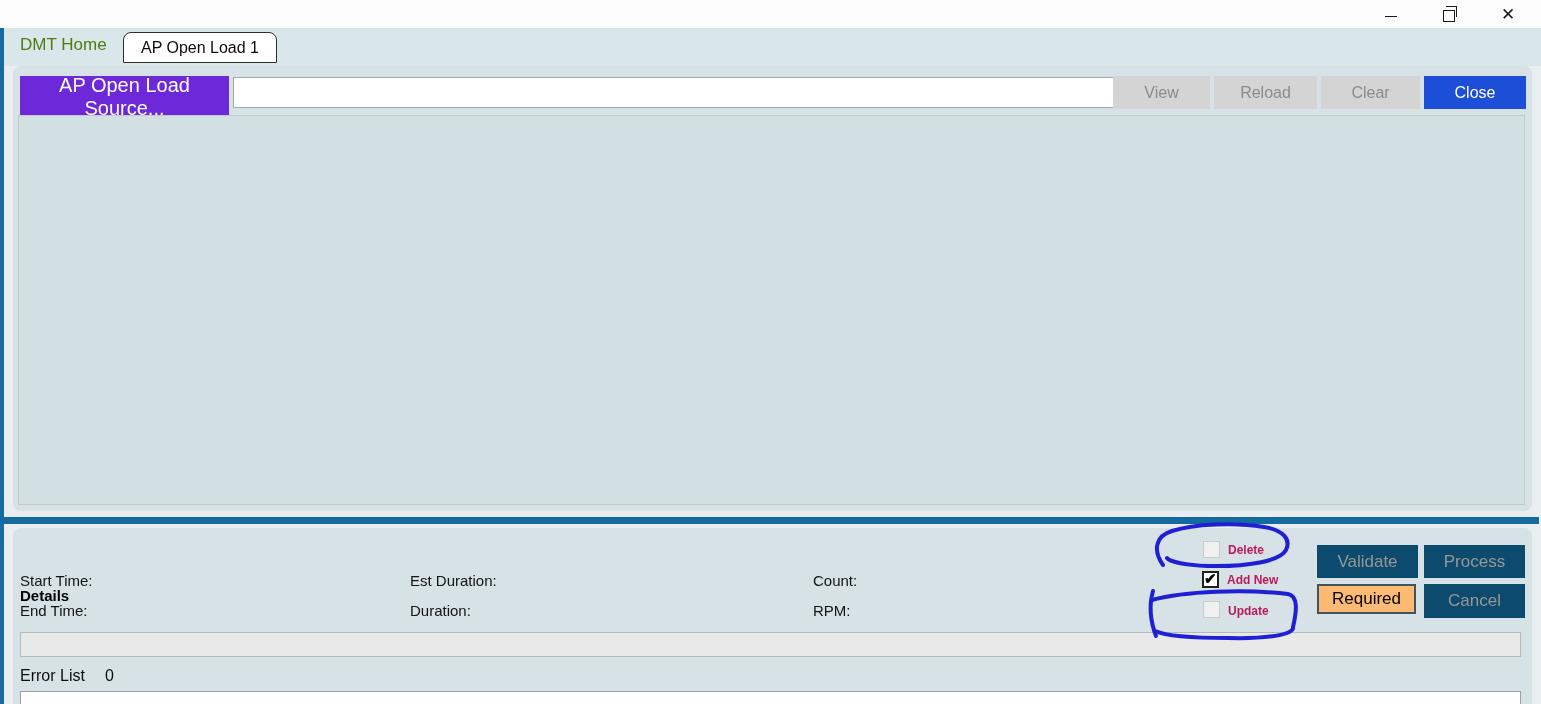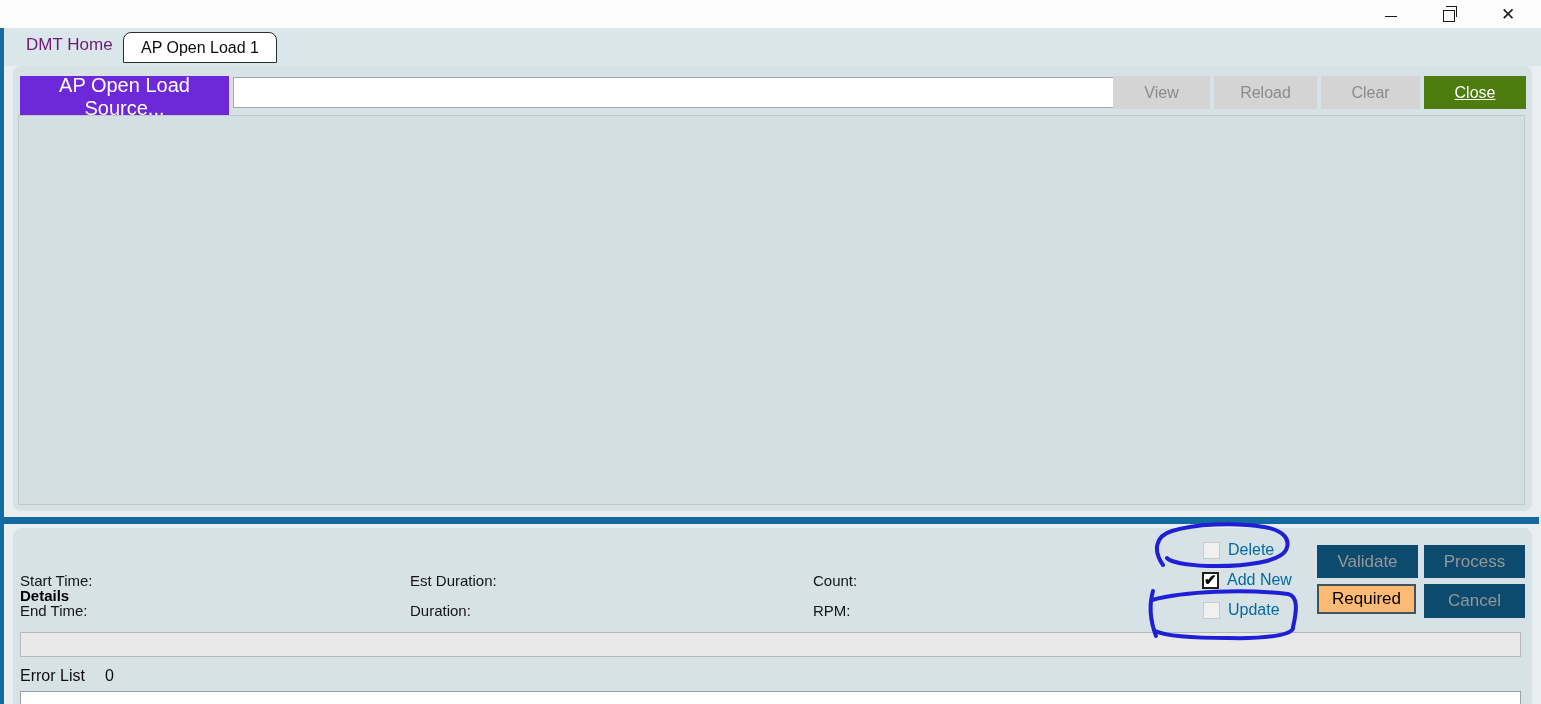--- a/index.html
+++ b/index.html
@@ -12,51 +12,51 @@
   
   .titlebar{left:0;top:0;width:1541px;height:28px;background:#fdfdfd;}
   .win-btn{top:0;width:46px;height:28px;display:flex;align-items:center;justify-content:center;cursor:default;}
   .min-glyph{width:12px;height:0;border-top:1.6px solid #1a1a1a;margin-top:4px;}
   .restore-glyph{width:10px;height:10px;border:1.4px solid #1a1a1a;position:relative;background:#fdfdfd;margin-top:3px;}
   .restore-glyph:before{content:"";position:absolute;left:2px;top:-5px;width:10px;height:10px;border:1.4px solid #1a1a1a;border-left:none;border-bottom:none;}
   .close-glyph{font-size:17px;color:#1a1a1a;line-height:1;font-weight:400;}
   
   .left-stripe{left:0;top:28px;width:4px;height:676px;background:#176aa2;}
   .tabstrip{left:4px;top:28px;width:1537px;height:38px;background:#d9e6ea;}
-  .tab-home{left:20px;top:35px;font-size:17px;color:#701a75;margin-left:6px;}
+  .tab-home{left:20px;top:35px;font-size:17px;color:#4d7c0f;}
   .tab-active{left:123px;top:32px;width:152px;height:29px;background:#ffffff;border:1.5px solid #2e2e2e;border-radius:8px 8px 0 0;
     display:flex;align-items:center;justify-content:center;font-size:16px;color:#0d0d0d;}
   
   .upper-panel{left:13px;top:66px;width:1519px;height:445px;background:#d6e2e6;border-radius:8px;}
   .lower-panel{left:13px;top:528px;width:1519px;height:176px;background:#d6e2e6;border-radius:8px 8px 0 0;}
   .divider{left:3px;top:517px;width:1536px;height:7px;background:#146a9e;}
   
   .src-btn{left:20px;top:76px;width:209px;height:41px;background:#6d28d9;color:#fff;font-size:20px;
     display:flex;align-items:center;justify-content:center;border:none;font-family:inherit;cursor:default;}
   .src-input{left:233px;top:77px;width:868px;height:29px;background:#fff;border:1px solid #9fa8ac;font-size:15px;padding:0 6px;box-sizing:content-box;font-family:inherit;}
   .tb-btn{height:33px;border:none;font-size:16px;font-family:inherit;display:flex;align-items:center;justify-content:center;cursor:default;}
   .tb-gray{background:#d4d4d4;color:#8b8b8b;}
-  .tb-blue{background:#4d7c0f;color:#ffffff;text-decoration:underline;}
+  .tb-blue{background:#1d4ed8;color:#ffffff;}
   .btn-view{left:1113px;top:76px;width:97px;}
   .btn-reload{left:1214px;top:76px;width:103px;}
   .btn-clear{left:1321px;top:76px;width:99px;}
   .btn-close{left:1424px;top:76px;width:102px;}
   .content-box{left:18px;top:115px;width:1505px;height:388px;background:#d2dfe3;border:1px solid #c2cac9;}
   
   .details-title{left:20px;top:543px;font-size:15px;font-weight:bold;color:#000;margin-top:44px;}
   .fld{font-size:15px;color:#141414;}
   .f-start{left:20px;top:572px;}  .f-end{left:20px;top:602px;}
   .f-estdur{left:410px;top:572px;} .f-dur{left:410px;top:602px;}
   .f-count{left:813px;top:572px;}  .f-rpm{left:813px;top:602px;}
   
   .cbrow{display:flex;align-items:center;gap:8px;}
   .cb{width:15px;height:15px;background:#f0f0f0;border:1px solid #c6cccc;flex:0 0 auto;position:relative;}
   .cb.checked{background:#ffffff;border:2px solid #1f1f1f;width:13px;height:13px;}
   .cb.checked:after{content:"✔";position:absolute;left:0px;top:-3px;font-size:15px;font-weight:bold;color:#000;}
-  .cb-label{font-size:16px;color:#0369a1;}
+  .cb-label{font-size:12px;color:#be185d;font-weight:bold;}
   .row-delete{left:1203px;top:541px;}
   .row-addnew{left:1202px;top:571px;}
   .row-update{left:1203px;top:601px;align-items:flex-end;}
   
   .act-btn{font-size:17px;font-family:inherit;display:flex;align-items:center;justify-content:center;cursor:default;border:none;}
   .act-gray{background:#0c4a6e;color:#979797;}
   .btn-validate{left:1317px;top:545px;width:101px;height:33px;}
   .btn-process{left:1424px;top:545px;width:101px;height:33px;}
   .btn-required{left:1317px;top:584px;width:99px;height:30px;background:#fdba74;border:2px solid #44535b;color:#000;}
   .btn-cancel{left:1424px;top:584px;width:101px;height:34px;}

